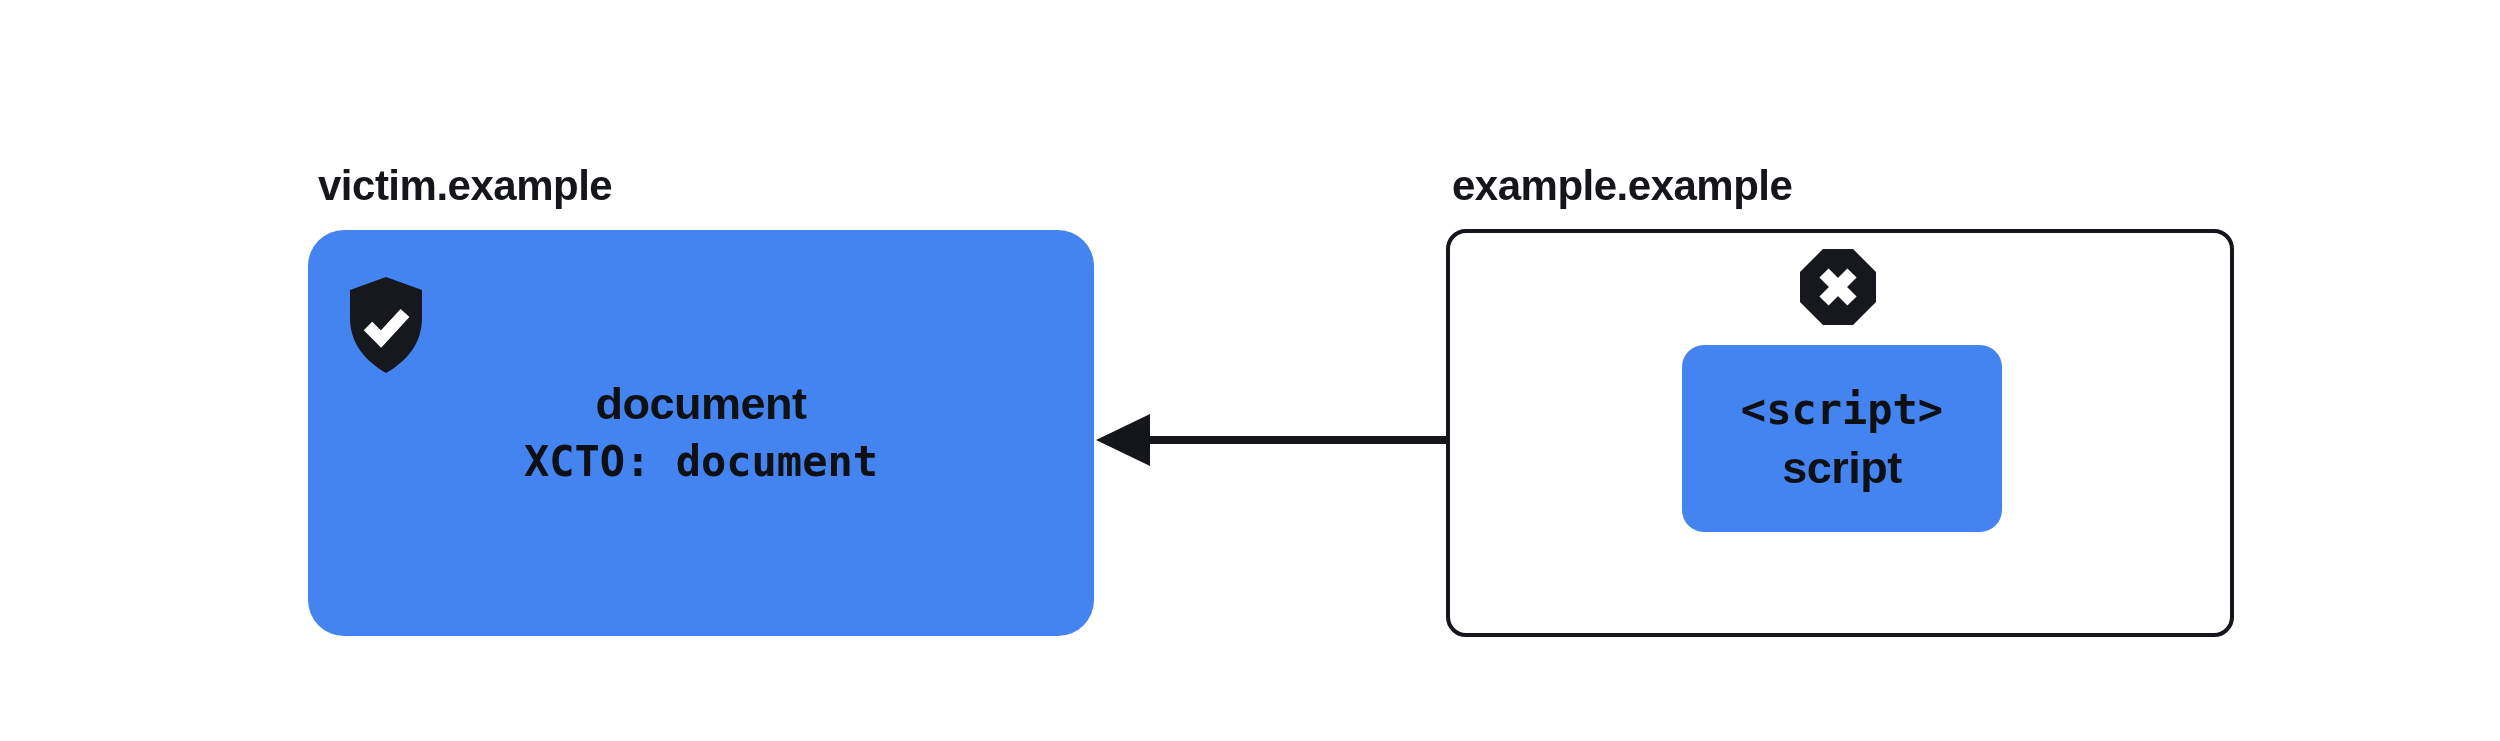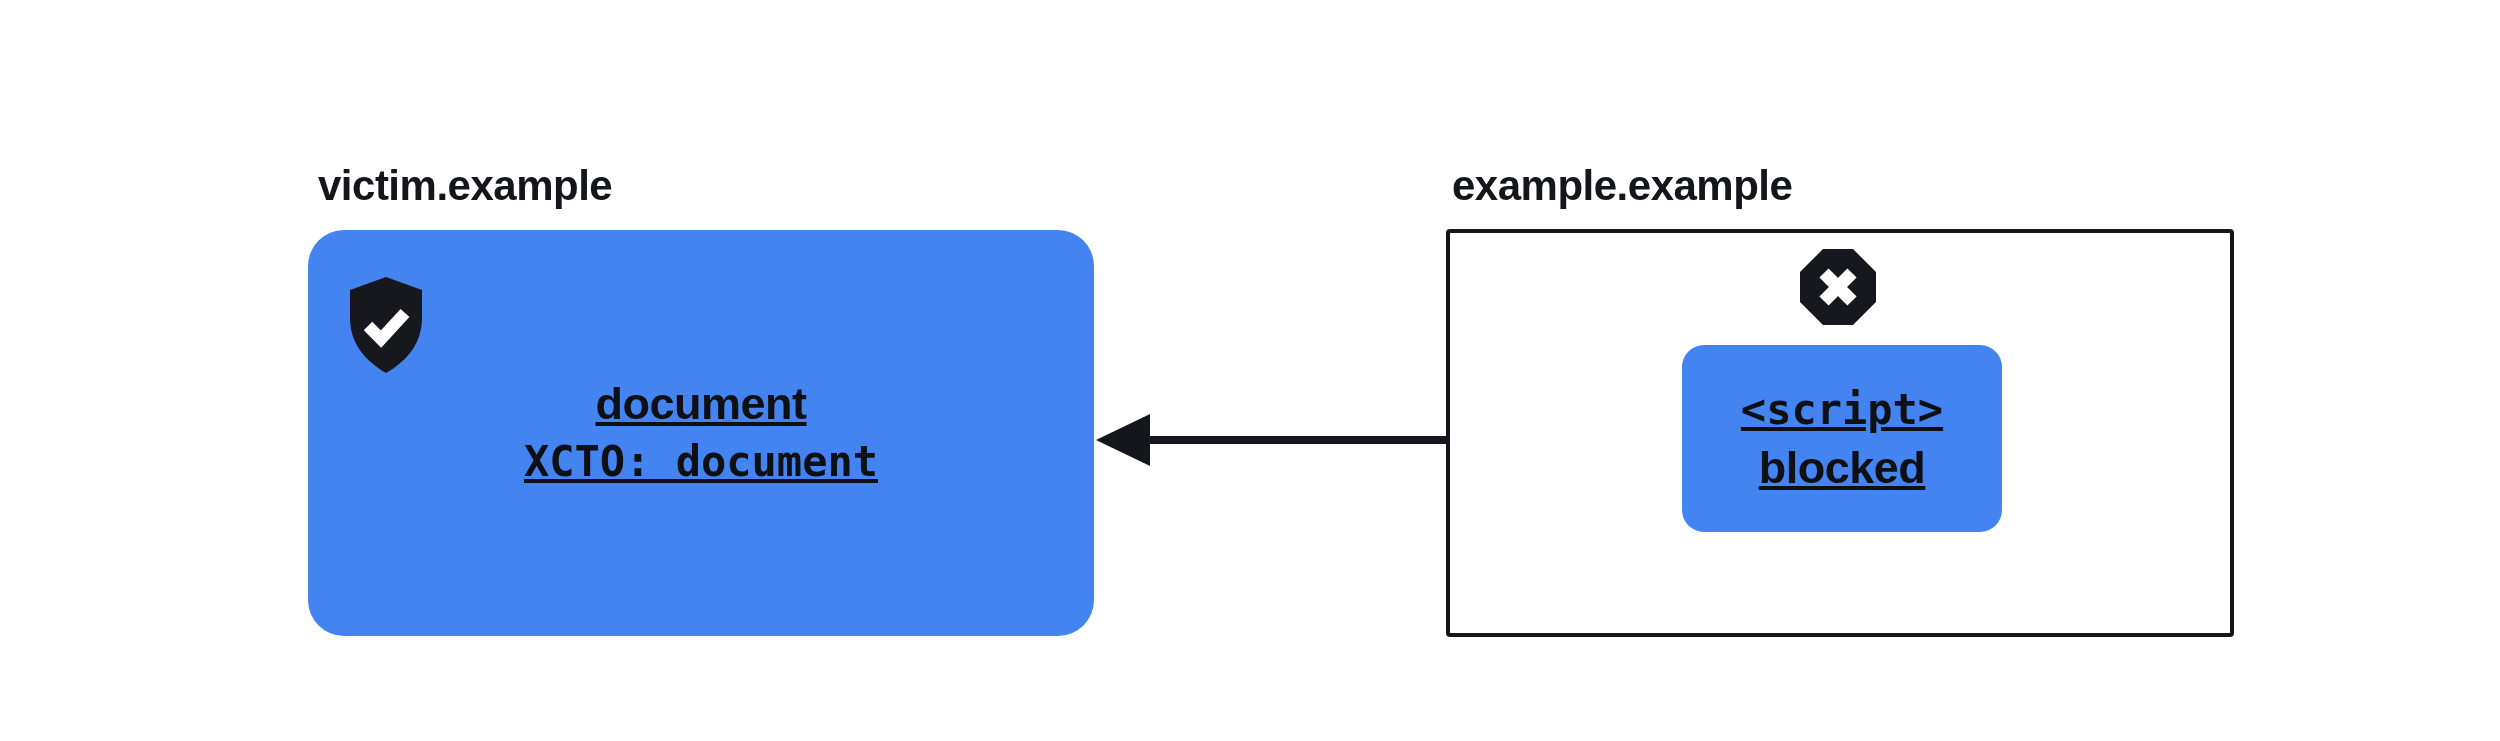--- a/index.html
+++ b/index.html
@@ -22,32 +22,32 @@
   }
   .victim-label{left:302px;top:162px;}
   .attacker-label{left:1436px;top:162px;}
 
   .victim-box{
     position:absolute;left:292px;top:230px;width:786px;height:406px;
     background:var(--blue);border-radius:36px;
   }
   .attacker-box{
     position:absolute;left:1430px;top:229px;width:788px;height:408px;
-    background:var(--bg);border:4px solid var(--ink);border-radius:4px;
+    background:var(--bg);border:4px solid var(--ink);border-radius:20px;
   }
 
   .shield-icon{position:absolute;left:40px;top:46px;width:76px;height:98px;}
   .octagon-icon{position:absolute;left:348px;top:14px;width:80px;height:80px;}
 
   .box-text{
     position:absolute;inset:0;
     display:flex;flex-direction:column;align-items:center;justify-content:center;
     text-align:center;color:#0E1013;
   }
-  .line{display:block;line-height:58px;white-space:nowrap;text-decoration:underline;}
+  .line{display:block;line-height:58px;white-space:nowrap;}
   .line.sans{font-family:"Liberation Sans", sans-serif;font-weight:700;font-size:45px;letter-spacing:-0.5px;}
   .line.mono{font-family:"DejaVu Sans Mono", monospace;font-weight:700;font-size:42px;}
 
   .script-box{
     position:absolute;left:232px;top:112px;width:320px;height:187px;
     background:var(--blue);border-radius:22px;
   }
 
   .arrow-line{
     position:absolute;left:1126px;top:436px;width:537px;height:8px;
@@ -85,18 +85,18 @@
 
   <div class="attacker-box">
     <svg class="octagon-icon" viewBox="0 0 80 80">
       <polygon points="25,2 55,2 78,25 78,55 55,78 25,78 2,55 2,25" fill="#16181D"></polygon>
       <path d="M26 26 L54 54 M54 26 L26 54" fill="none" stroke="#FFFFFF" stroke-width="13" stroke-linecap="butt"></path>
     </svg>
 
     <div class="script-box">
       <div class="box-text">
         <span class="line mono">&lt;script&gt;</span>
-        <span class="line sans">blocked</span>
+        <span class="line sans">script</span>
       </div>
     </div>
   </div>
 
 </div>
 
 </body></html>

